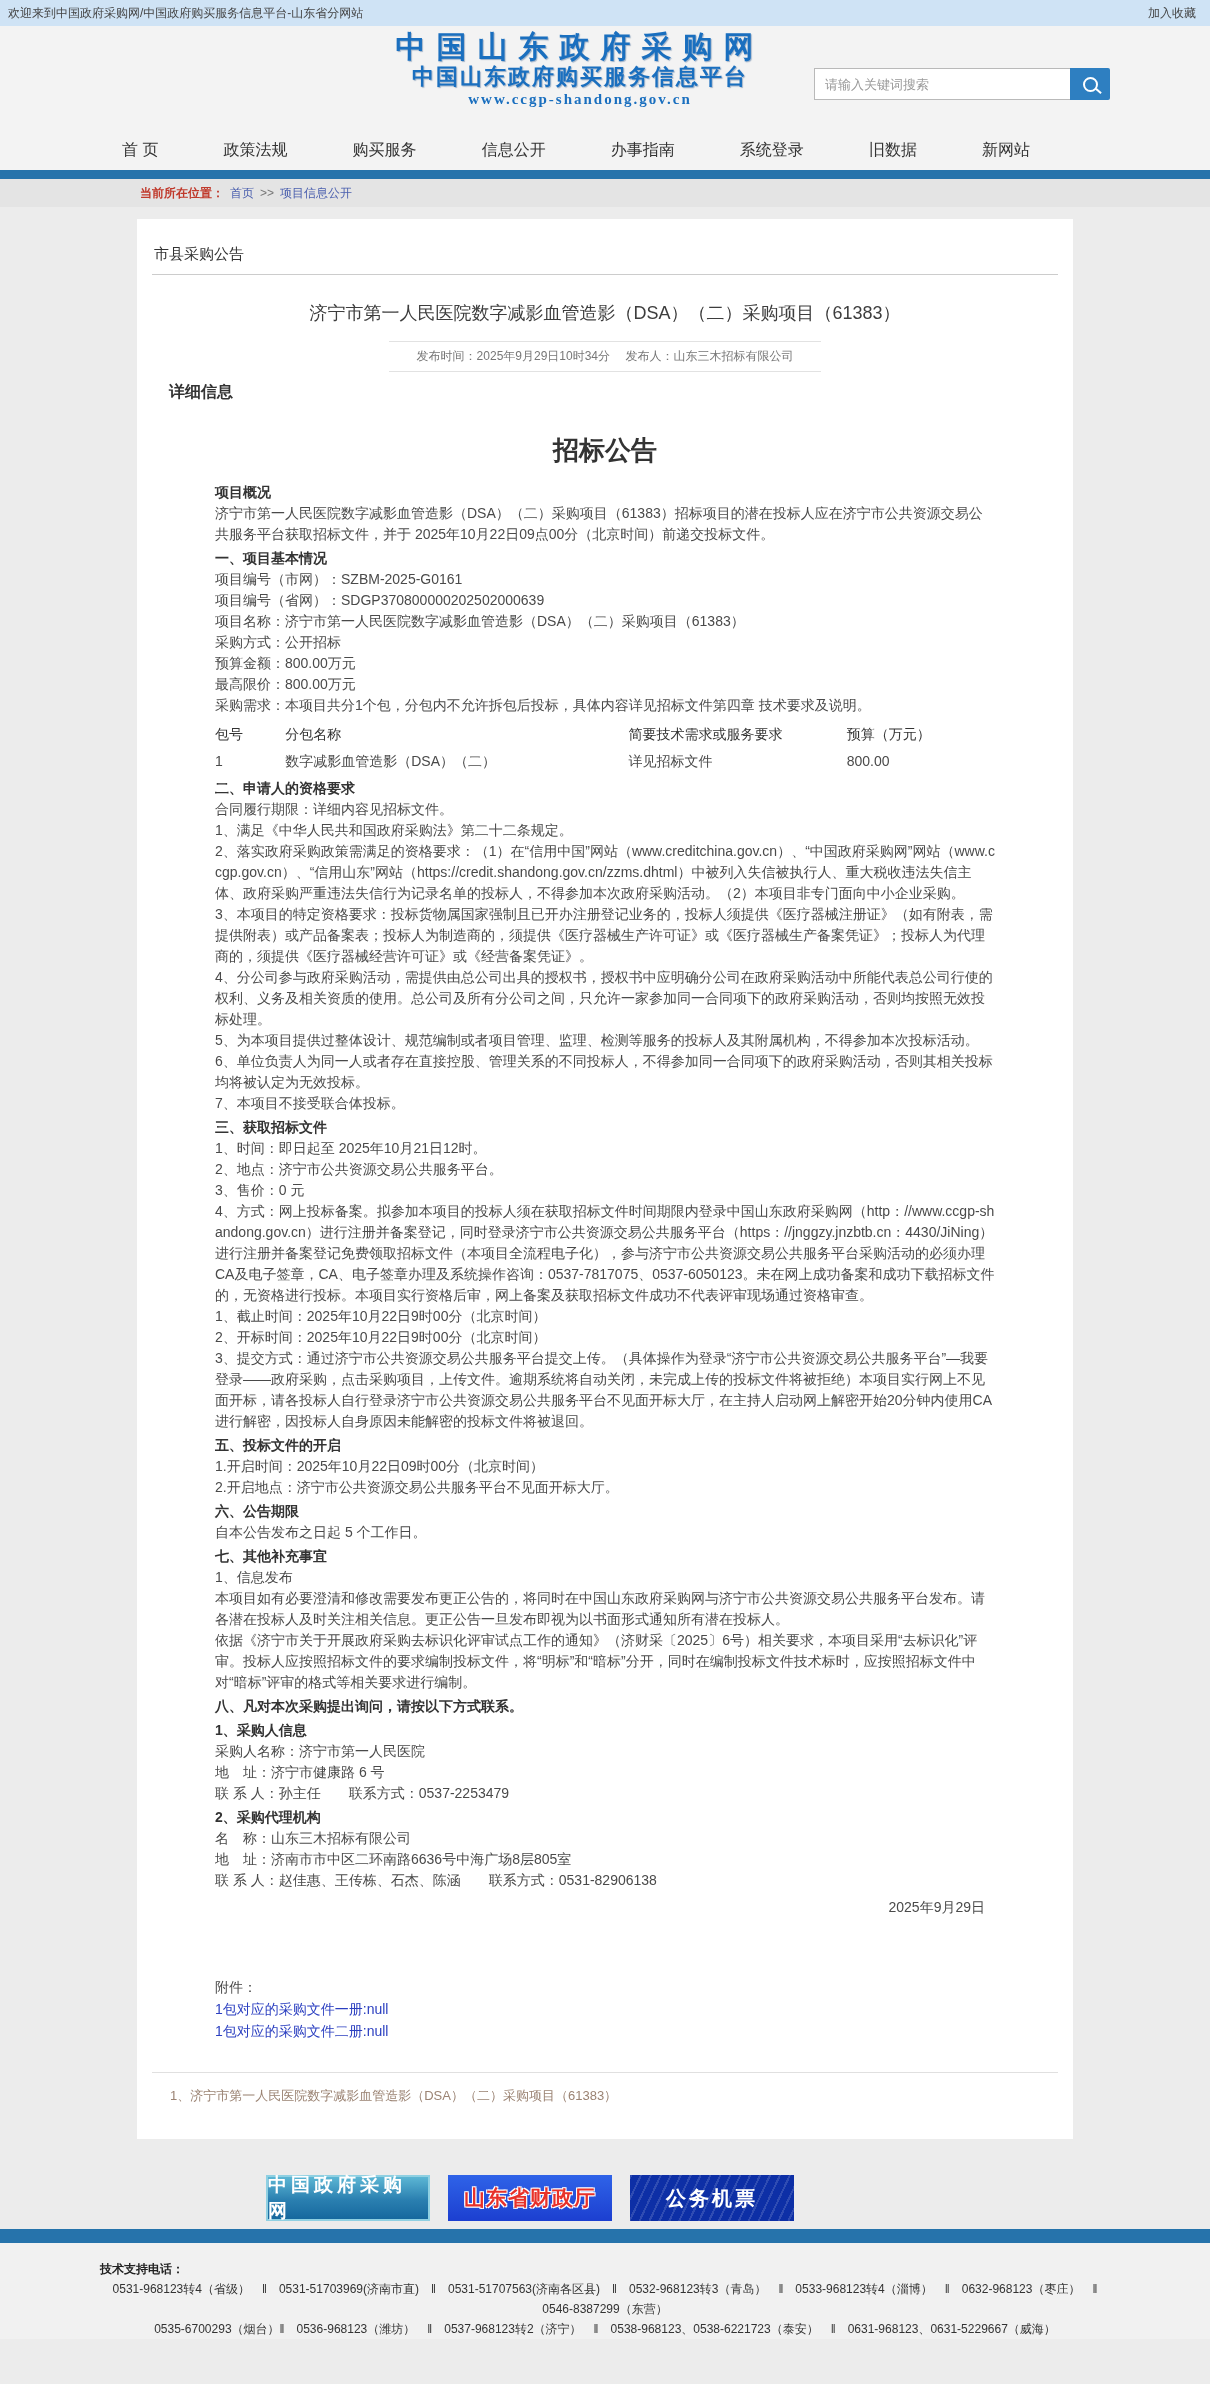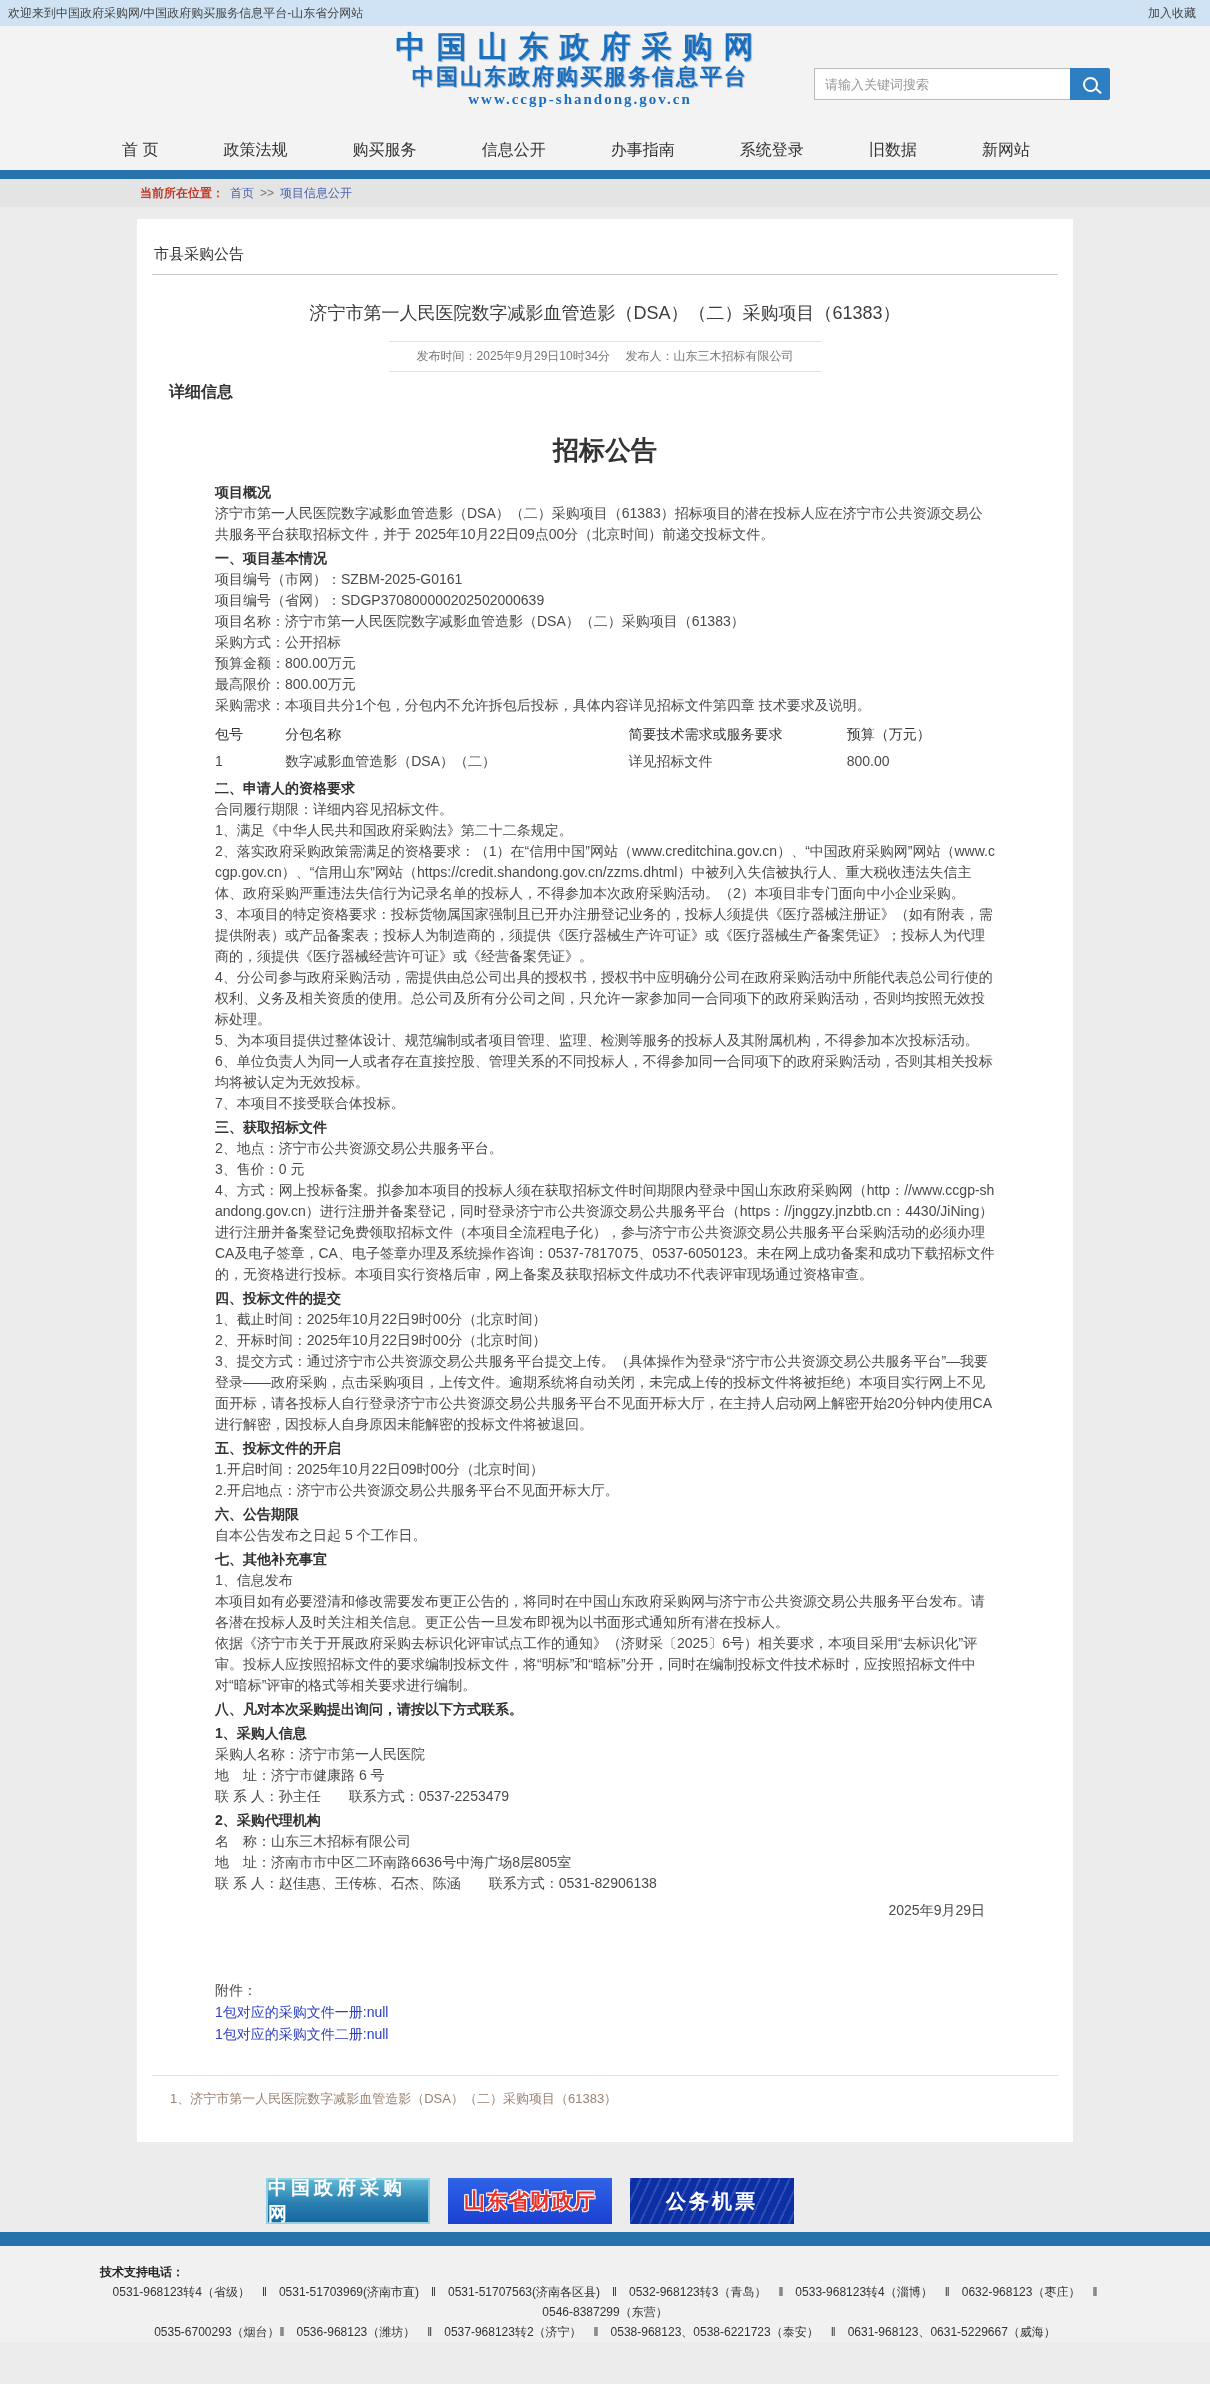--- a/index.html
+++ b/index.html
@@ -151,24 +151,24 @@
     <p class="ln b">二、申请人的资格要求</p>
         <p class="ln">合同履行期限：详细内容见招标文件。</p>
         <p class="ln">1、满足《中华人民共和国政府采购法》第二十二条规定。</p>
         <p class="ln">2、落实政府采购政策需满足的资格要求：（1）在“信用中国”网站（www.creditchina.gov.cn）、“中国政府采购网”网站（www.ccgp.gov.cn）、“信用山东”网站（https://credit.shandong.gov.cn/zzms.dhtml）中被列入失信被执行人、重大税收违法失信主体、政府采购严重违法失信行为记录名单的投标人，不得参加本次政府采购活动。（2）本项目非专门面向中小企业采购。</p>
         <p class="ln">3、本项目的特定资格要求：投标货物属国家强制且已开办注册登记业务的，投标人须提供《医疗器械注册证》（如有附表，需提供附表）或产品备案表；投标人为制造商的，须提供《医疗器械生产许可证》或《医疗器械生产备案凭证》；投标人为代理商的，须提供《医疗器械经营许可证》或《经营备案凭证》。</p>
         <p class="ln">4、分公司参与政府采购活动，需提供由总公司出具的授权书，授权书中应明确分公司在政府采购活动中所能代表总公司行使的权利、义务及相关资质的使用。总公司及所有分公司之间，只允许一家参加同一合同项下的政府采购活动，否则均按照无效投标处理。</p>
         <p class="ln">5、为本项目提供过整体设计、规范编制或者项目管理、监理、检测等服务的投标人及其附属机构，不得参加本次投标活动。</p>
         <p class="ln">6、单位负责人为同一人或者存在直接控股、管理关系的不同投标人，不得参加同一合同项下的政府采购活动，否则其相关投标均将被认定为无效投标。</p>
         <p class="ln">7、本项目不接受联合体投标。</p>
         <p class="ln b">三、获取招标文件</p>
+        <p class="ln">1、时间：即日起至 2025年10月21日12时。</p>
         <p class="ln">2、地点：济宁市公共资源交易公共服务平台。</p>
         <p class="ln">3、售价：0 元</p>
         <p class="ln">4、方式：网上投标备案。拟参加本项目的投标人须在获取招标文件时间期限内登录中国山东政府采购网（http：//www.ccgp-shandong.gov.cn）进行注册并备案登记，同时登录济宁市公共资源交易公共服务平台（https：//jnggzy.jnzbtb.cn：4430/JiNing）进行注册并备案登记免费领取招标文件（本项目全流程电子化），参与济宁市公共资源交易公共服务平台采购活动的必须办理CA及电子签章，CA、电子签章办理及系统操作咨询：0537-7817075、0537-6050123。未在网上成功备案和成功下载招标文件的，无资格进行投标。本项目实行资格后审，网上备案及获取招标文件成功不代表评审现场通过资格审查。</p>
-        <p class="ln b">四、投标文件的提交</p>
         <p class="ln">1、截止时间：2025年10月22日9时00分（北京时间）</p>
         <p class="ln">2、开标时间：2025年10月22日9时00分（北京时间）</p>
         <p class="ln">3、提交方式：通过济宁市公共资源交易公共服务平台提交上传。（具体操作为登录“济宁市公共资源交易公共服务平台”—我要登录——政府采购，点击采购项目，上传文件。逾期系统将自动关闭，未完成上传的投标文件将被拒绝）本项目实行网上不见面开标，请各投标人自行登录济宁市公共资源交易公共服务平台不见面开标大厅，在主持人启动网上解密开始20分钟内使用CA进行解密，因投标人自身原因未能解密的投标文件将被退回。</p>
         <p class="ln b">五、投标文件的开启</p>
         <p class="ln">1.开启时间：2025年10月22日09时00分（北京时间）</p>
         <p class="ln">2.开启地点：济宁市公共资源交易公共服务平台不见面开标大厅。</p>
         <p class="ln b">六、公告期限</p>
         <p class="ln">自本公告发布之日起 5 个工作日。</p>
         <p class="ln b">七、其他补充事宜</p>
         <p class="ln">1、信息发布</p>

